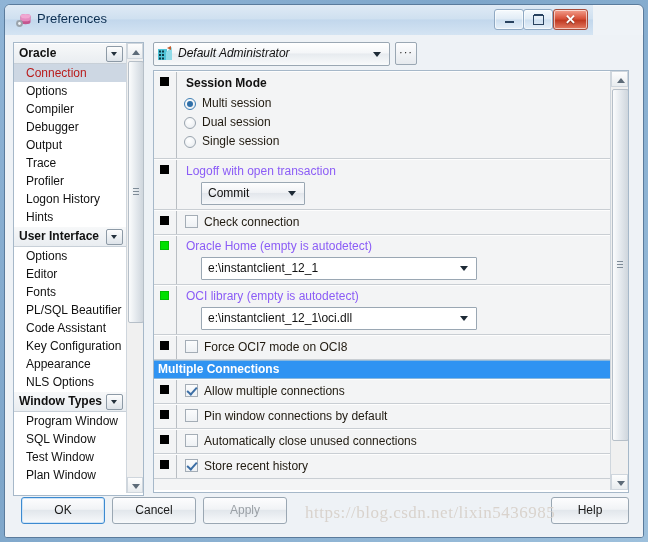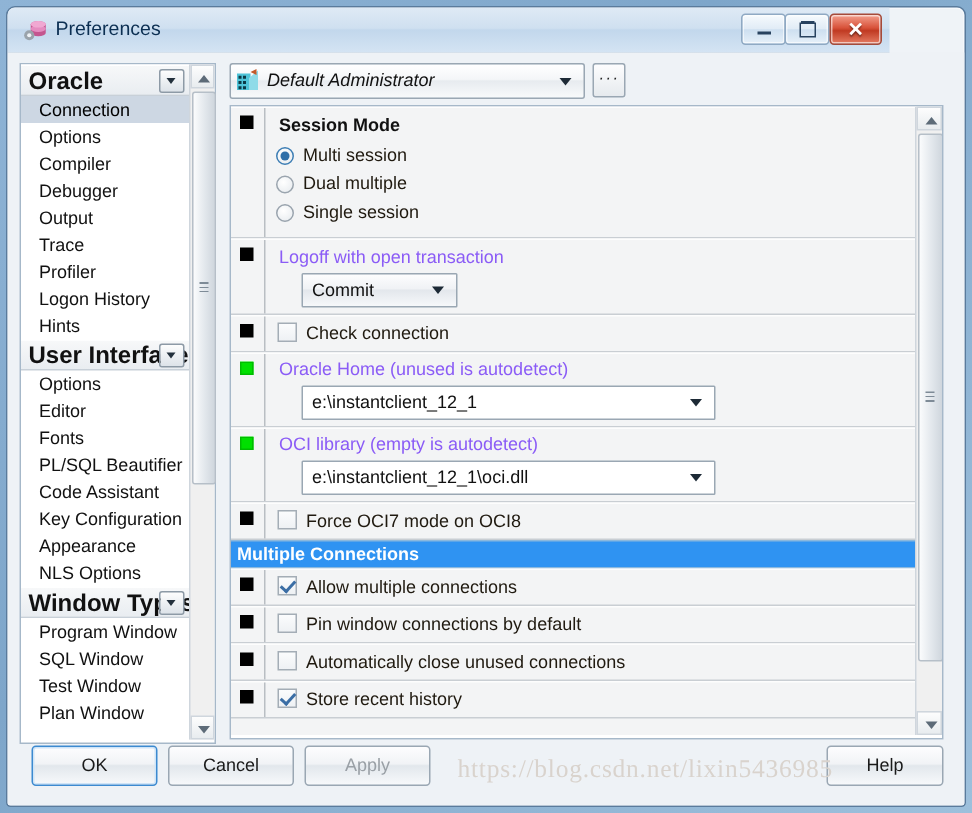--- a/index.html
+++ b/index.html
@@ -70,39 +70,39 @@
     position:absolute;left:0;top:0;width:112px;height:450px;
     overflow:hidden;background:#fff;
   }
   .grp{
     position:relative;height:19px;
     background:linear-gradient(to bottom,#f7f8f9,#e9edf1);
     border-bottom:1px solid #c8d0d8;
     border-top:1px solid #fff;
   }
   .grp .glabel{
-    position:absolute;left:5px;top:2px;font-weight:bold;font-size:16px;color:#111;
+    position:absolute;left:5px;top:2px;font-weight:bold;font-size:12px;color:#111;
     white-space:nowrap;
   }
   .grp .gbtn{
     position:absolute;right:3px;top:2px;width:15px;height:14px;
     border:1px solid #8d9aa6;border-radius:2px;
     background:linear-gradient(to bottom,#fdfdfd,#dde3e9);
   }
   .grp .gbtn:after{
     content:"";position:absolute;left:4px;top:5px;
     border-left:3px solid transparent;border-right:3px solid transparent;
     border-top:4px solid #23303c;
   }
   .itm{
     position:relative;height:18px;padding-left:12px;
     font-size:12px;color:#111;line-height:18px;white-space:nowrap;
     cursor:default;
   }
-  .itm.sel{background:#cdd7e3;color:#000000;}
+  .itm.sel{background:#cdd7e3;color:#b91c1c;}
   #tree-scroll{
     position:absolute;right:0;top:0;width:16px;height:450px;
     background:#f0f0f0;border-left:1px solid #cfd6dd;
   }
   .sb-arrow{
     position:absolute;left:0;width:16px;height:16px;
     background:linear-gradient(to bottom,#fdfdfd,#e8ecef);
     border:1px solid #cfd6dd;box-sizing:border-box;cursor:pointer;
   }
   .sb-arrow.up{top:0;}
@@ -357,21 +357,21 @@
           <div class="row" style="height:86px;">
             <span class="marker"></span>
             <span class="vline"></span>
             <span class="sect-title">Session Mode</span>
             <div class="radio-row" style="top:25px;">
               <span class="radio on"></span>
               <span class="radio-lbl">Multi session</span>
             </div>
             <div class="radio-row" style="top:44px;">
               <span class="radio"></span>
-              <span class="radio-lbl">Dual multiple</span>
+              <span class="radio-lbl">Dual session</span>
             </div>
             <div class="radio-row" style="top:63px;">
               <span class="radio"></span>
               <span class="radio-lbl">Single session</span>
             </div>
           </div>
 
           <div class="row" style="height:49px;">
             <span class="marker"></span>
             <span class="vline"></span>
@@ -385,21 +385,21 @@
           <div class="row" style="height:23px;">
             <span class="marker"></span>
             <span class="vline"></span>
             <span class="cbx" style="left:31px;top:4px;"></span>
             <span class="cb-lbl" style="left:50px;top:4px;">Check connection</span>
           </div>
 
           <div class="row" style="height:48px;">
             <span class="marker green"></span>
             <span class="vline"></span>
-            <span class="field-lbl" style="top:3px;">Oracle Home (unused is autodetect)</span>
+            <span class="field-lbl" style="top:3px;">Oracle Home (empty is autodetect)</span>
             <div class="dd" style="left:31px;top:21px;width:274px;">
               <span class="dtext">e:\instantclient_12_1</span>
               <span class="darrow"></span>
             </div>
           </div>
 
           <div class="row" style="height:48px;">
             <span class="marker green"></span>
             <span class="vline"></span>
             <span class="field-lbl" style="top:3px;">OCI library (empty is autodetect)</span>

